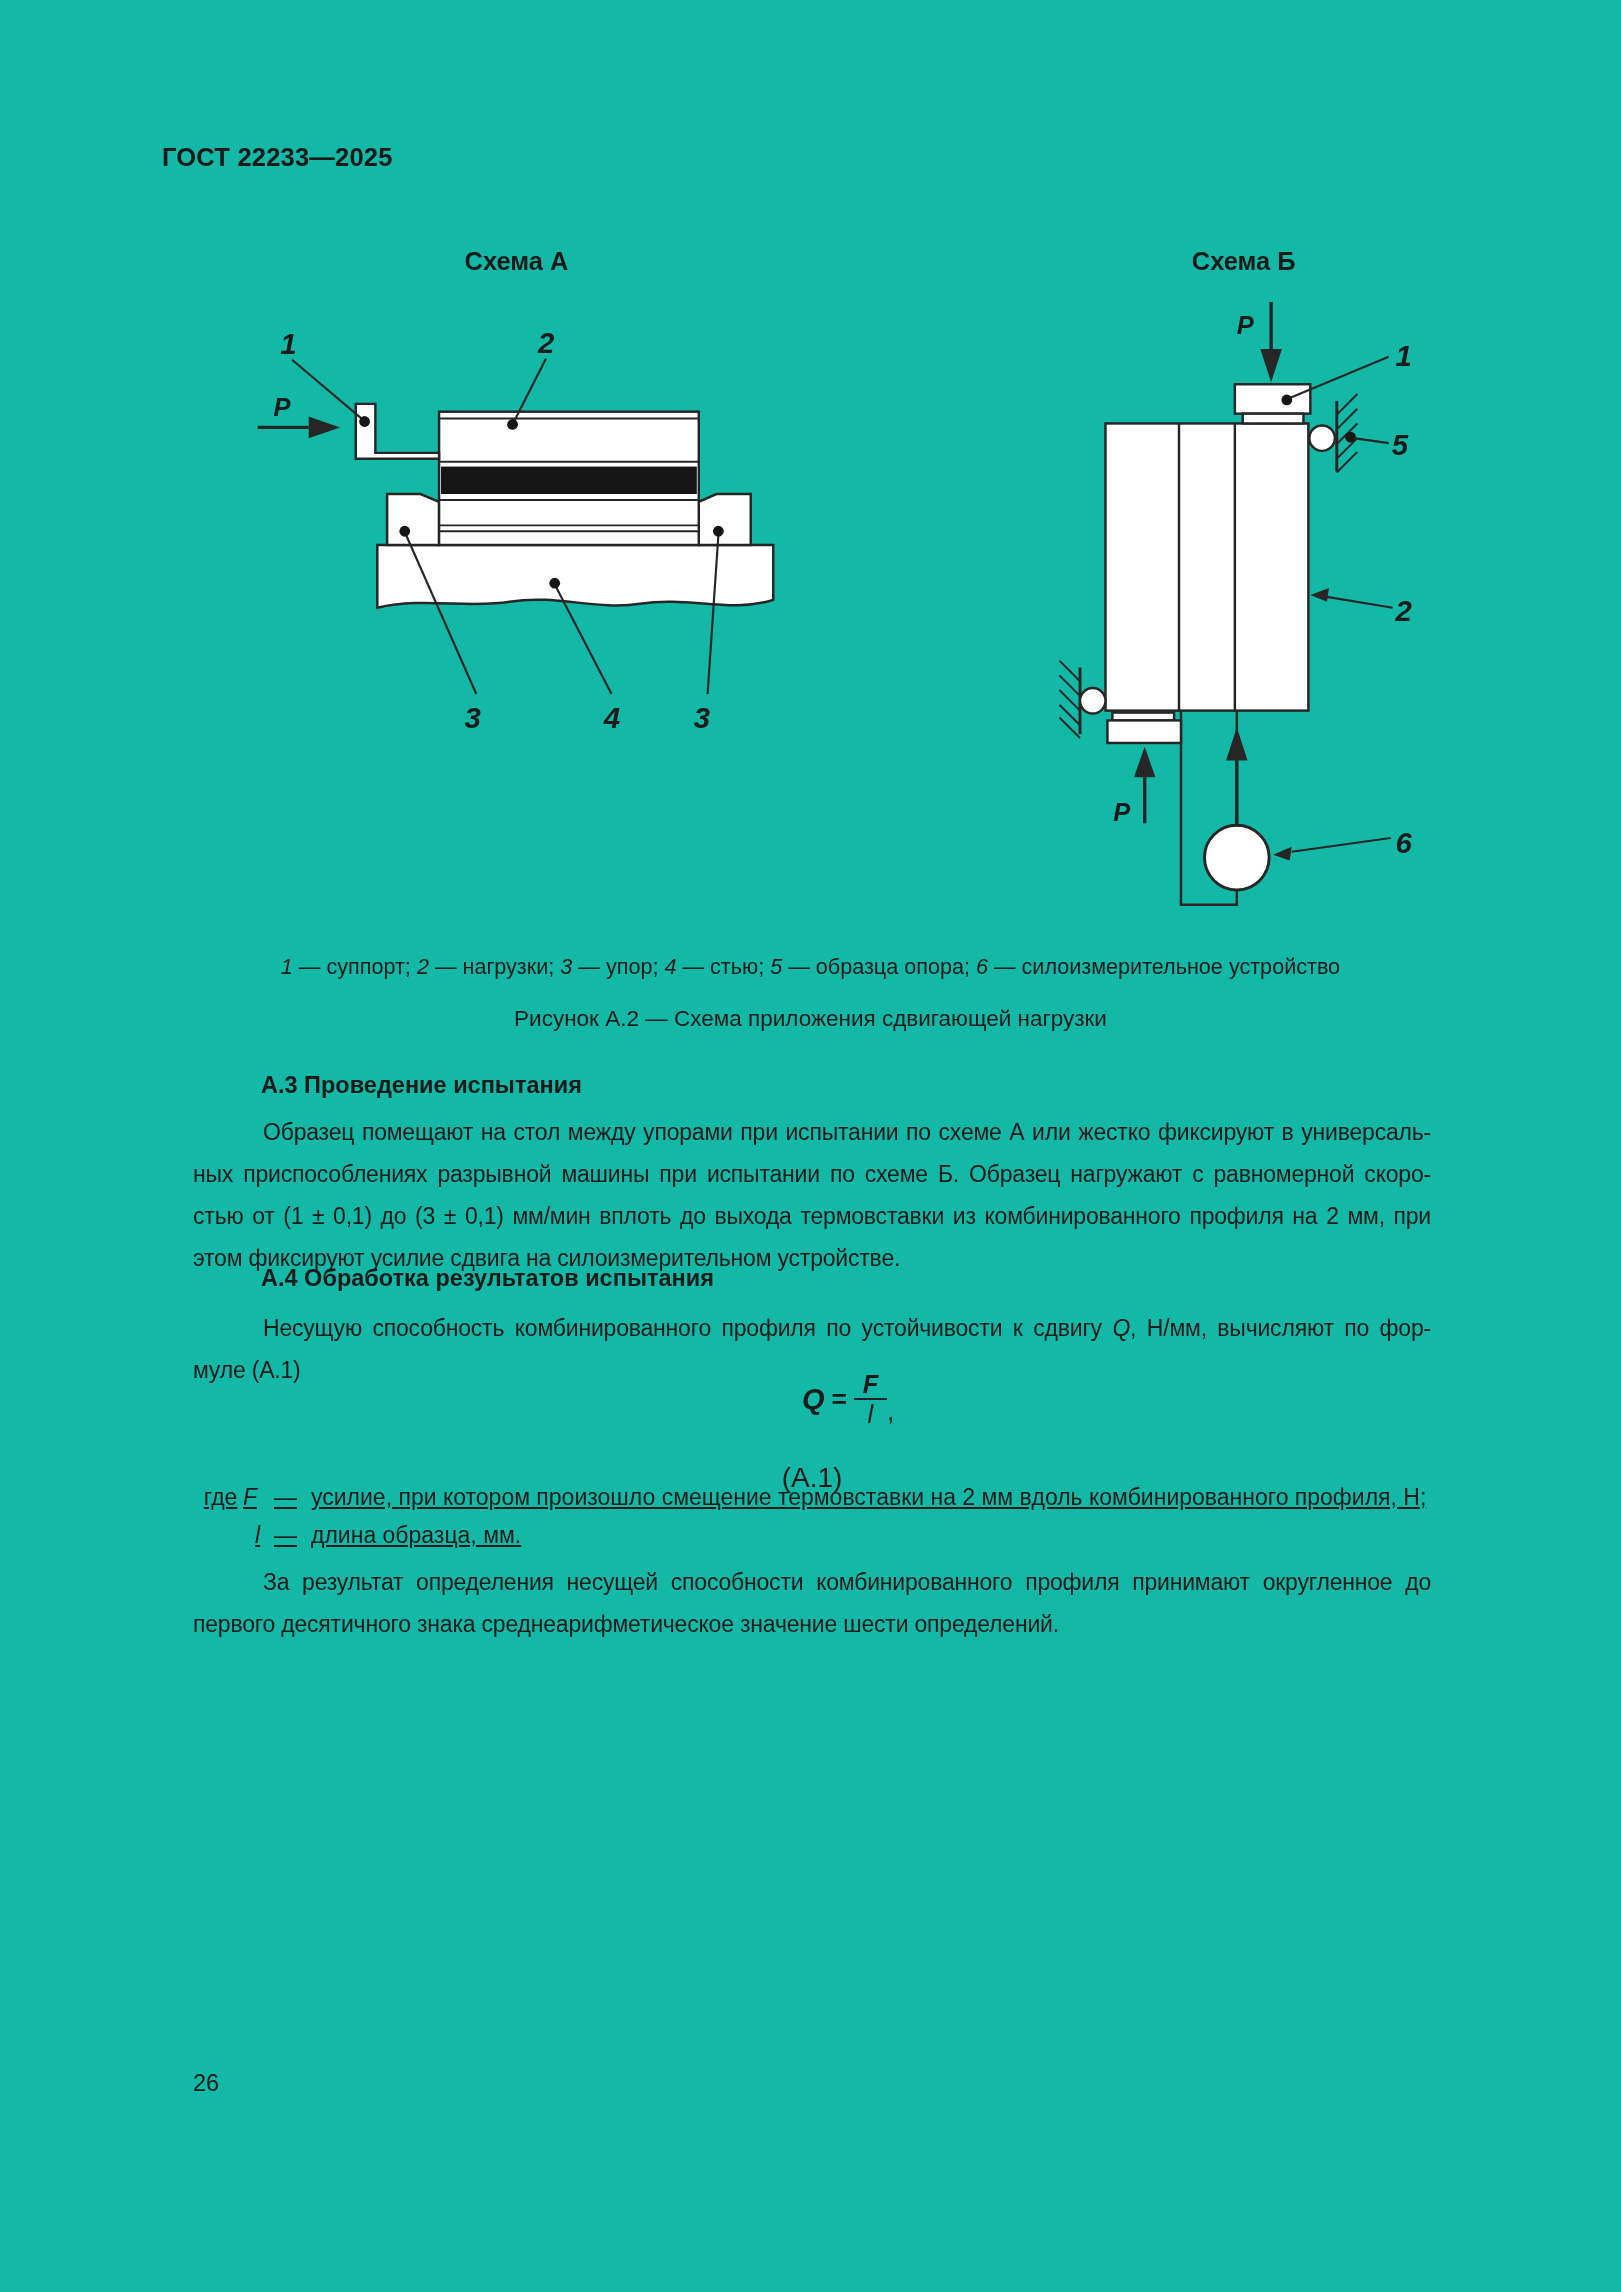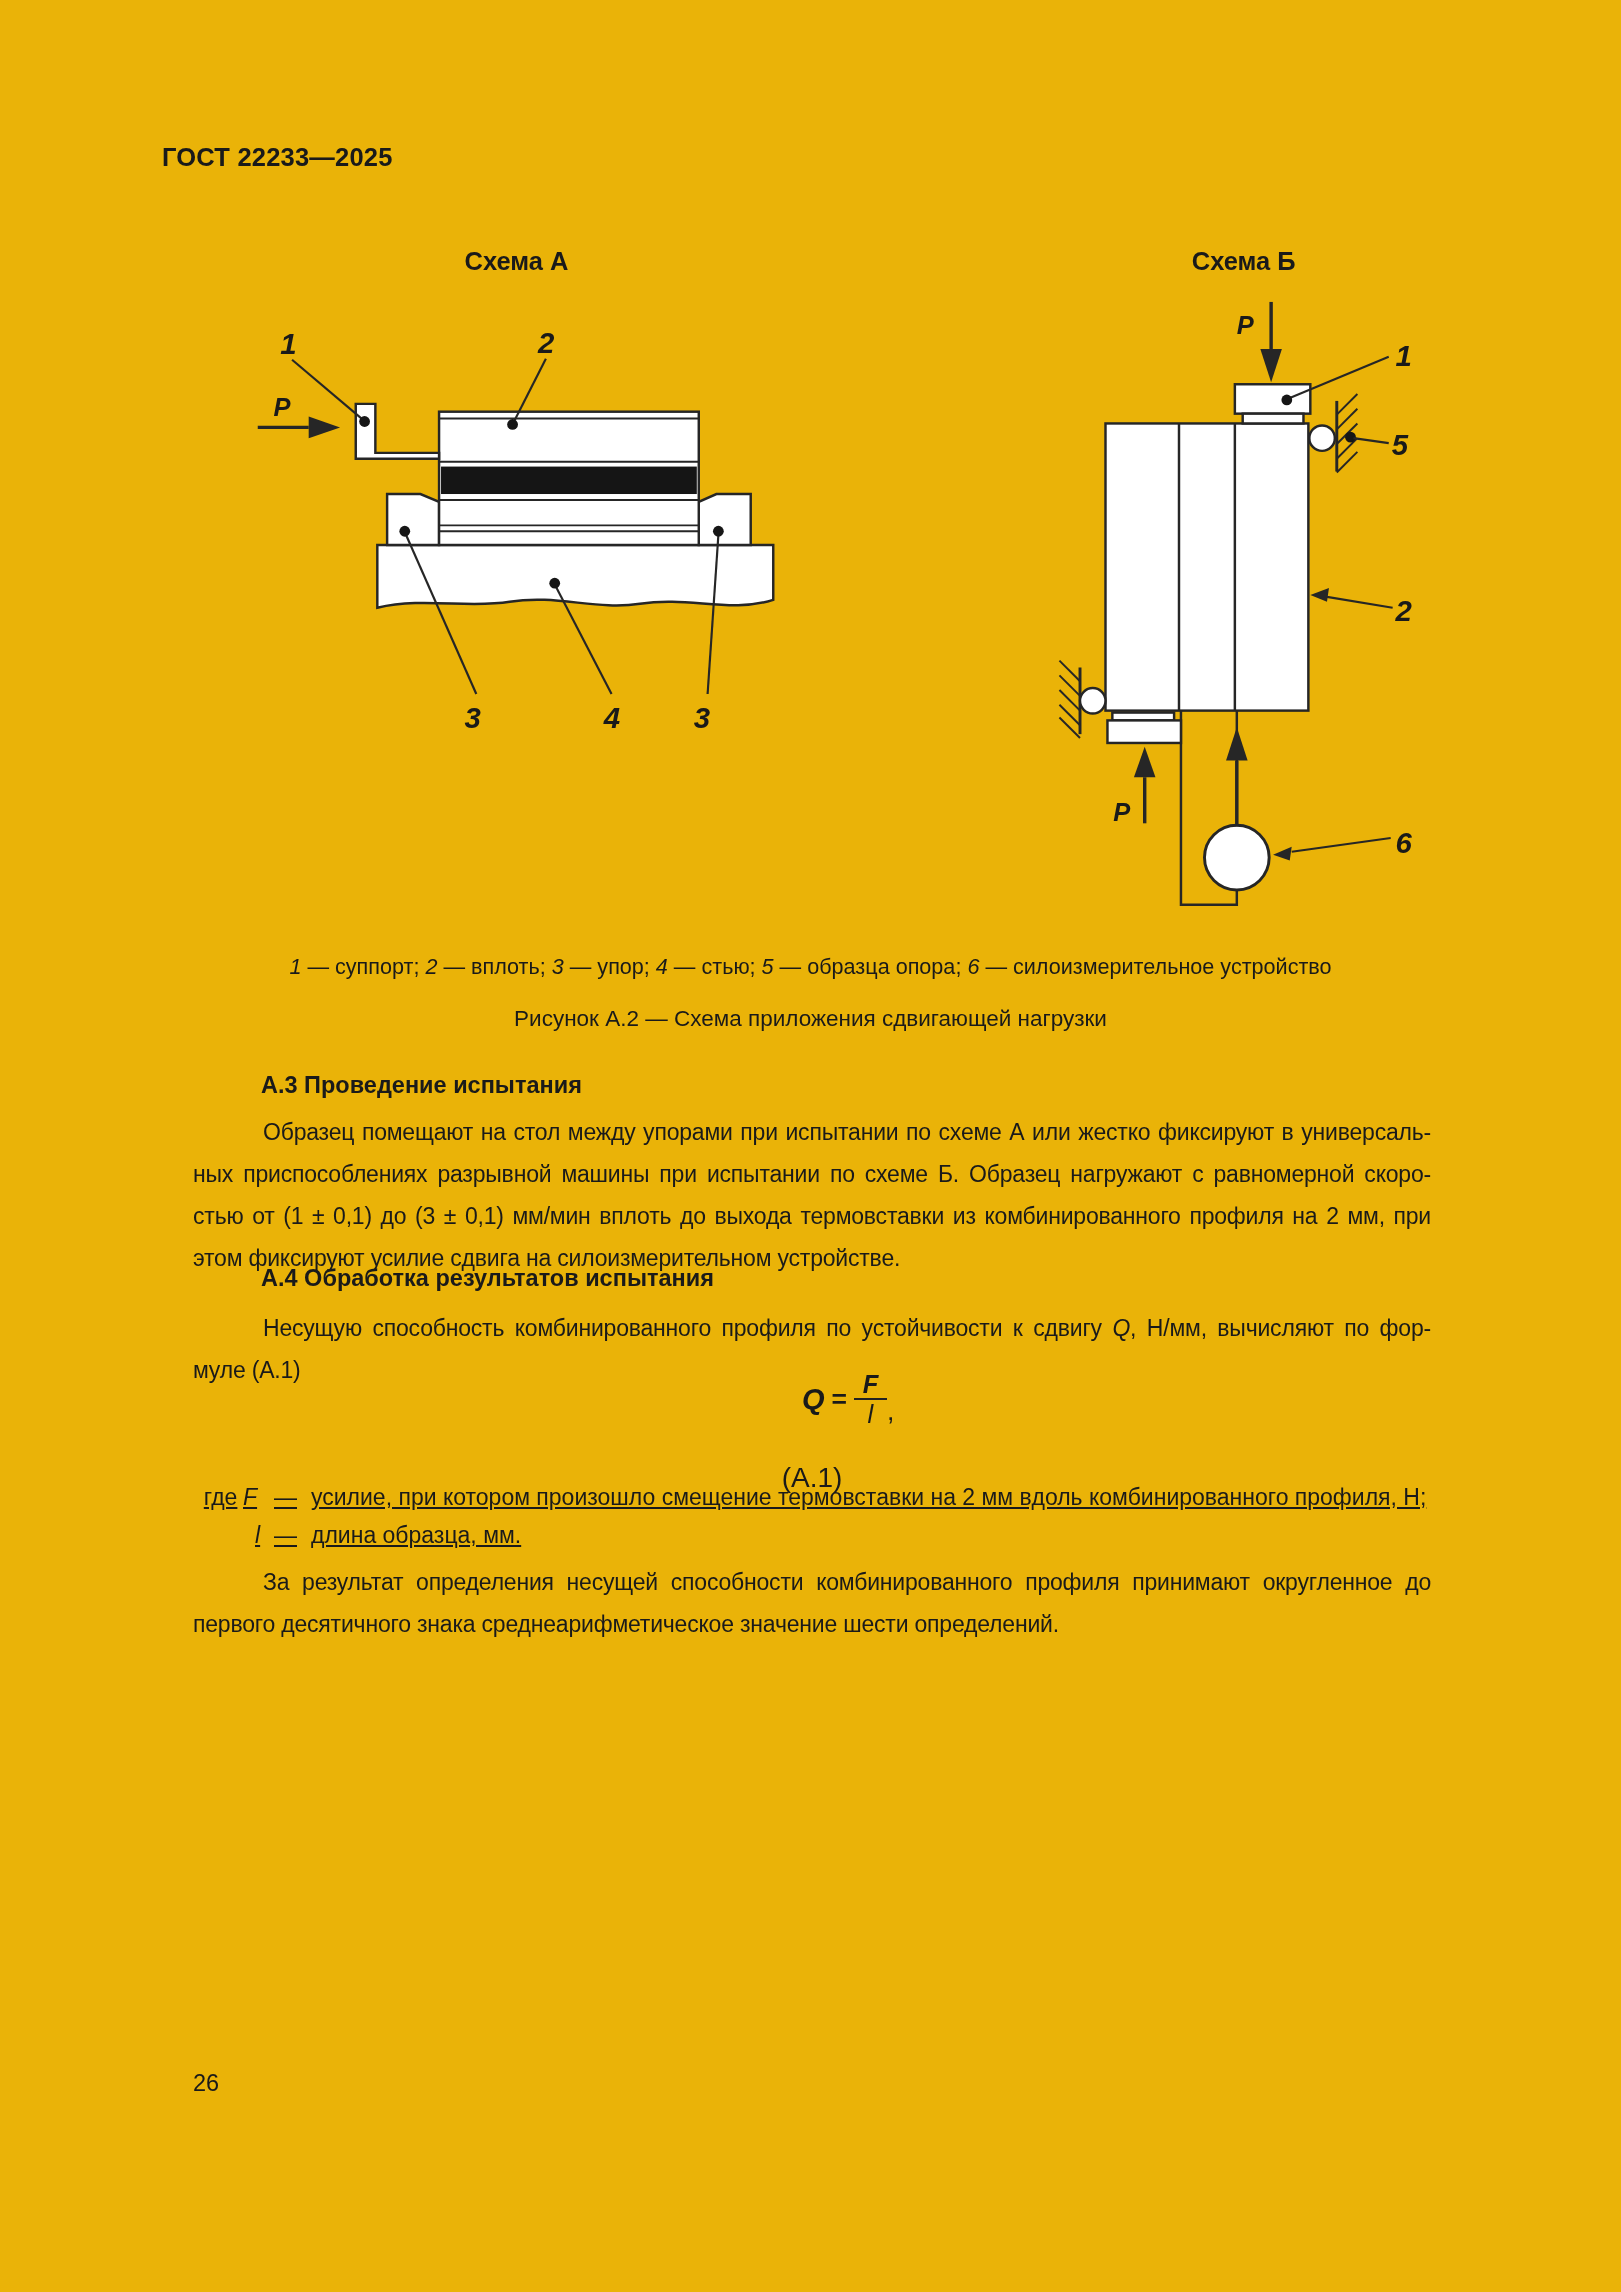--- a/index.html
+++ b/index.html
@@ -1,16 +1,16 @@
 <!DOCTYPE html>
 <html><head>
 <meta charset="utf-8">
 <style>
   html,body{margin:0;padding:0;background:#e8e8e8;}
-  .page{position:relative;width:1621px;height:2293px;background:#eab308;margin:0 auto;
+  .page{position:relative;width:1621px;height:2293px;background:#14b8a6;margin:0 auto;
         font-family:"Liberation Sans",sans-serif;color:#1a1a1a;overflow:hidden;}
   .abs{position:absolute;}
   .hdr{left:162px;top:143px;font-size:25.5px;font-weight:bold;letter-spacing:0.2px;}
   .fig-svg{left:0;top:0;}
   .legend{left:0;right:0;top:954px;text-align:center;font-size:21.6px;}
   .legend i{font-style:italic;}
   .caption{left:0;right:0;top:1006px;text-align:center;font-size:22.5px;}
   .h2{font-size:23.5px;font-weight:bold;}
   .a3h{left:261px;top:1072px;}
   .a4h{left:261px;top:1265px;}
@@ -151,21 +151,21 @@
       <line class="sld" x1="1421" y1="620" x2="1354" y2="609"></line>
       <polygon class="sar" points="1337,607 1356,600 1354,614"></polygon>
       <text class="snum" x="1424" y="634">2</text>
 
       <line class="sld" x1="1419" y1="855" x2="1318" y2="869"></line>
       <polygon class="sar" points="1299,872 1318,864 1316,878"></polygon>
       <text class="snum" x="1424" y="870">6</text>
     </g>
   </svg>
 
-  <div class="abs legend"><i>1</i><span> — суппорт; </span><i>2</i><span> — вплоть; </span><i>3</i><span> — упор; </span><i>4</i><span> — стью; </span><i>5</i><span> — образца опора; </span><i>6</i><span> — силоизмерительное устройство</span></div>
+  <div class="abs legend"><i>1</i><span> — суппорт; </span><i>2</i><span> — нагрузки; </span><i>3</i><span> — упор; </span><i>4</i><span> — стью; </span><i>5</i><span> — образца опора; </span><i>6</i><span> — силоизмерительное устройство</span></div>
 
   <div class="abs caption">Рисунок А.2 — Схема приложения сдвигающей нагрузки</div>
 
   <div class="abs h2 a3h">А.3 Проведение испытания</div>
   <div class="abs body-text a3p">
     <div class="jl ind">Образец помещают на стол между упорами при испытании по схеме А или жестко фиксируют в универсаль-</div>
     <div class="jl">ных приспособлениях разрывной машины при испытании по схеме Б. Образец нагружают с равномерной скоро-</div>
     <div class="jl">стью от (1 ± 0,1) до (3 ± 0,1) мм/мин вплоть до выхода термовставки из комбинированного профиля на 2 мм, при</div>
     <div>этом фиксируют усилие сдвига на силоизмерительном устройстве.</div>
   </div>

